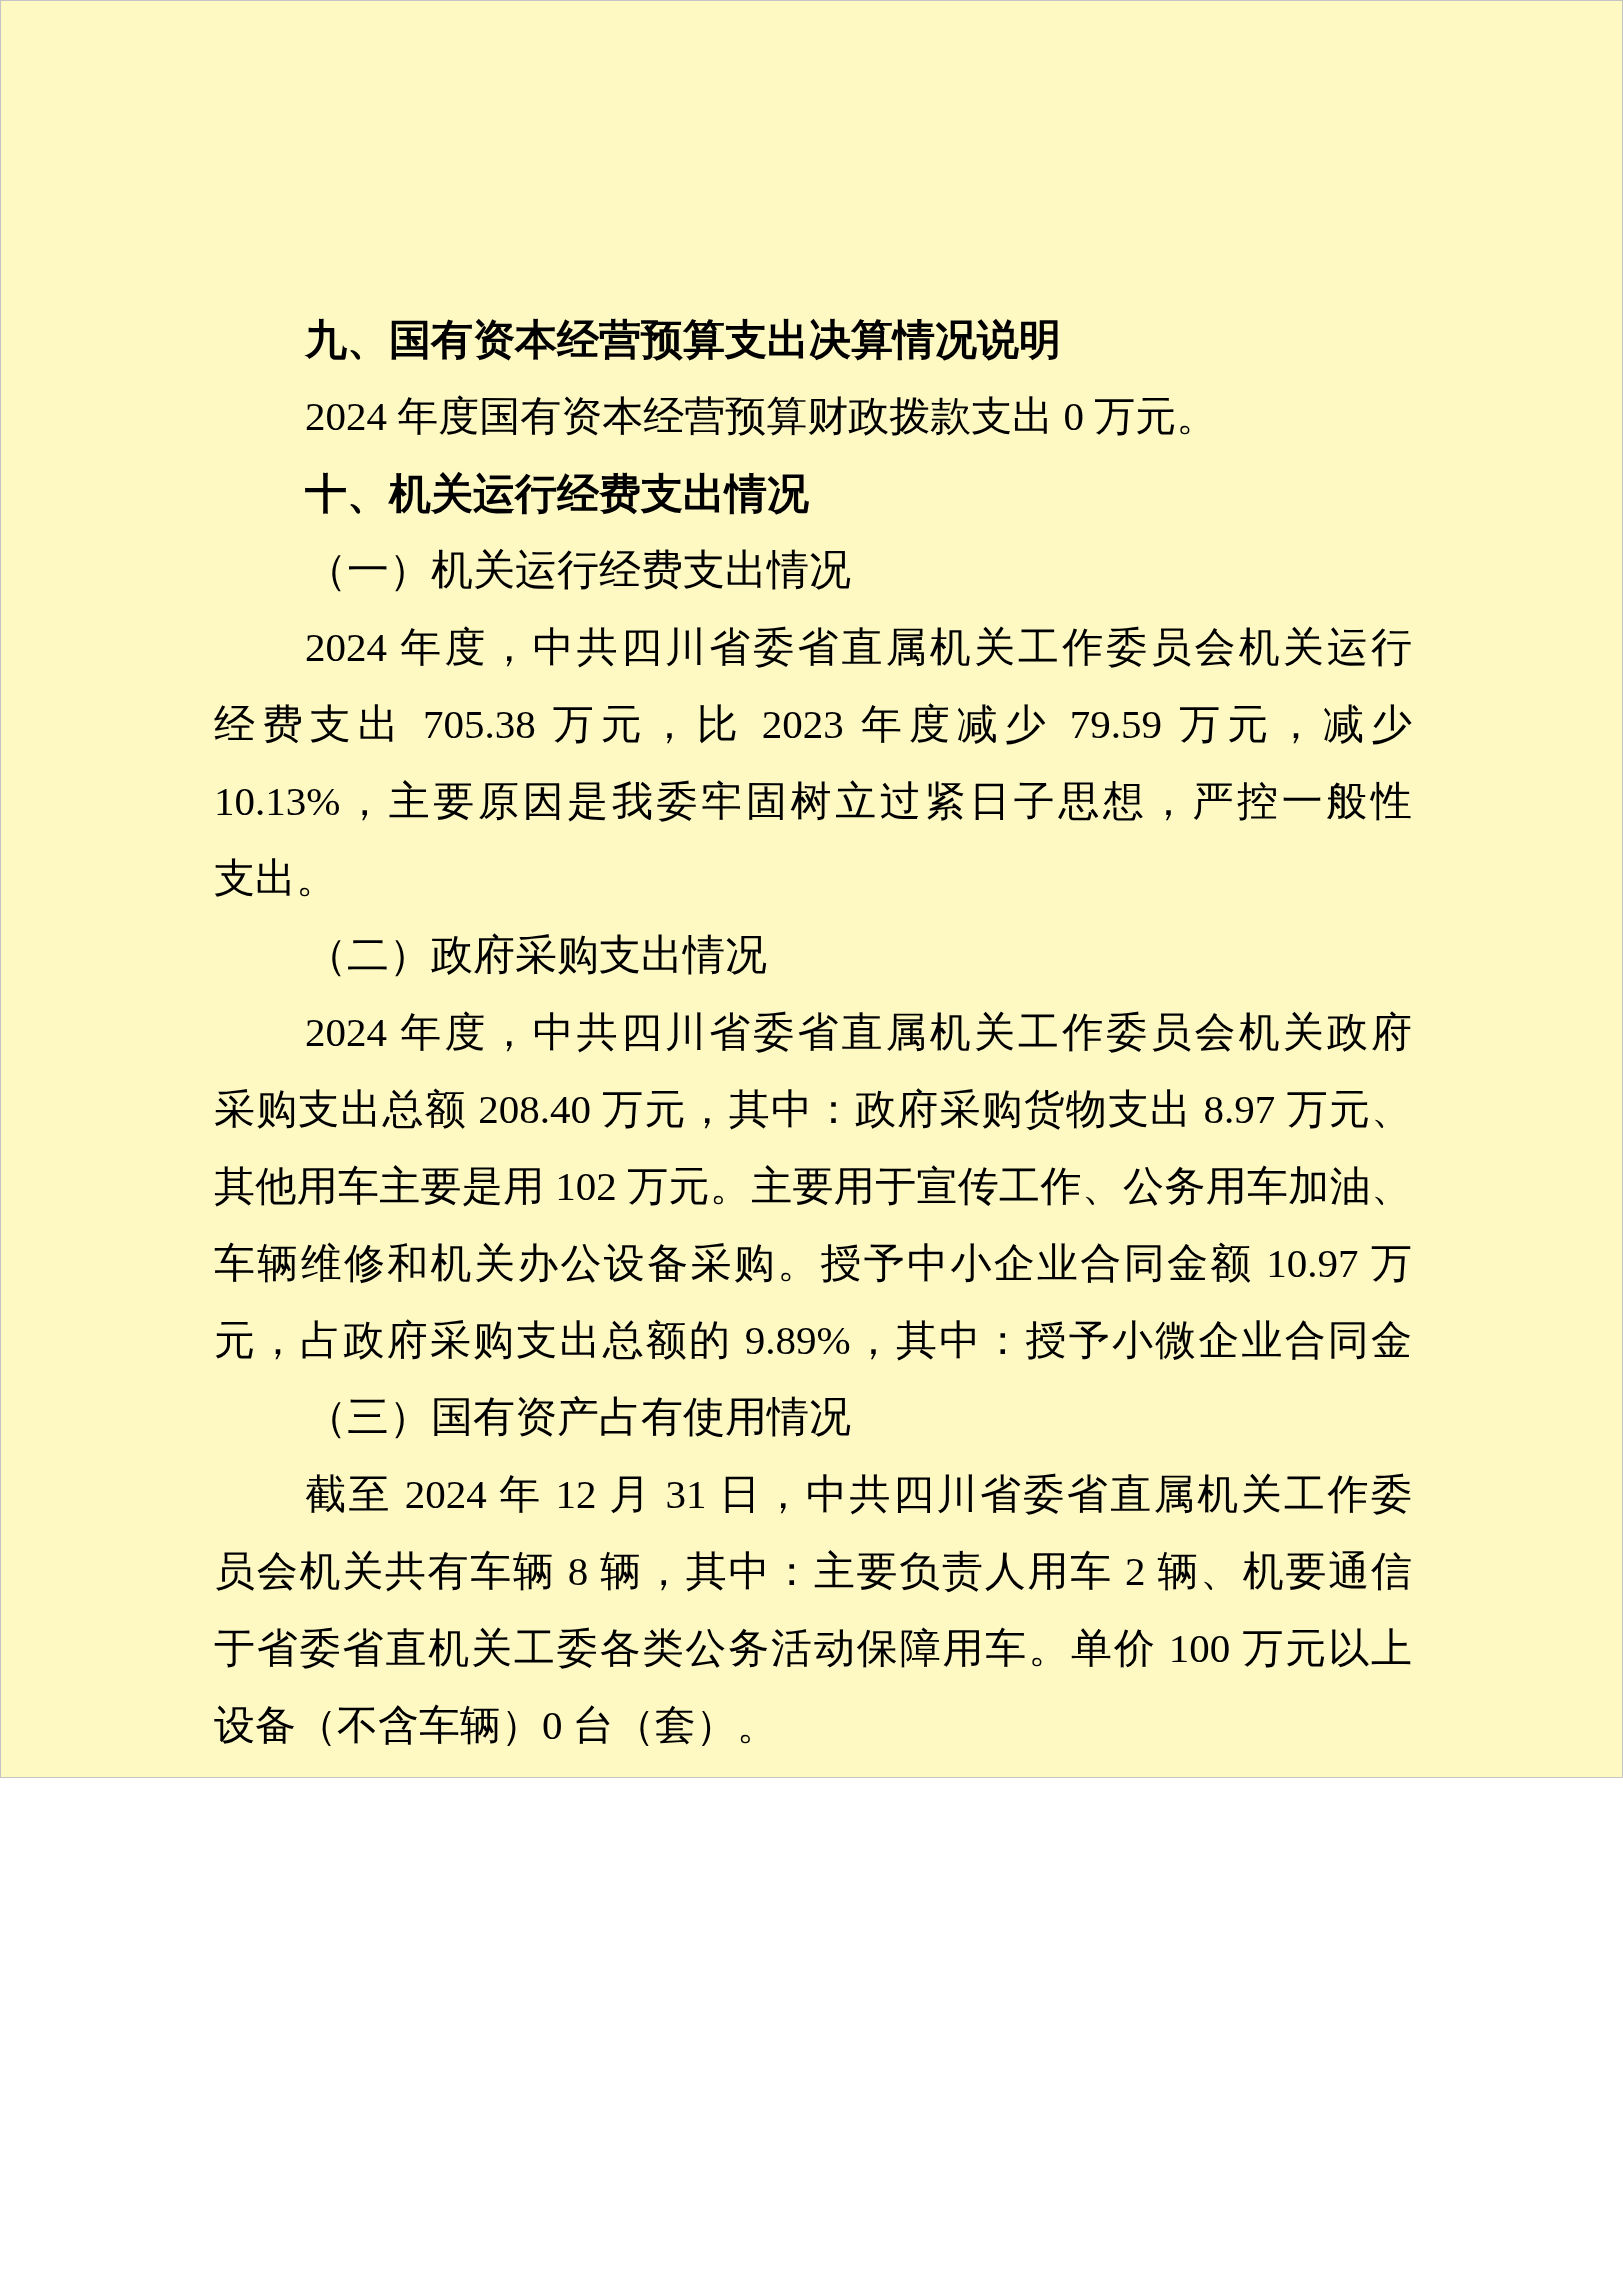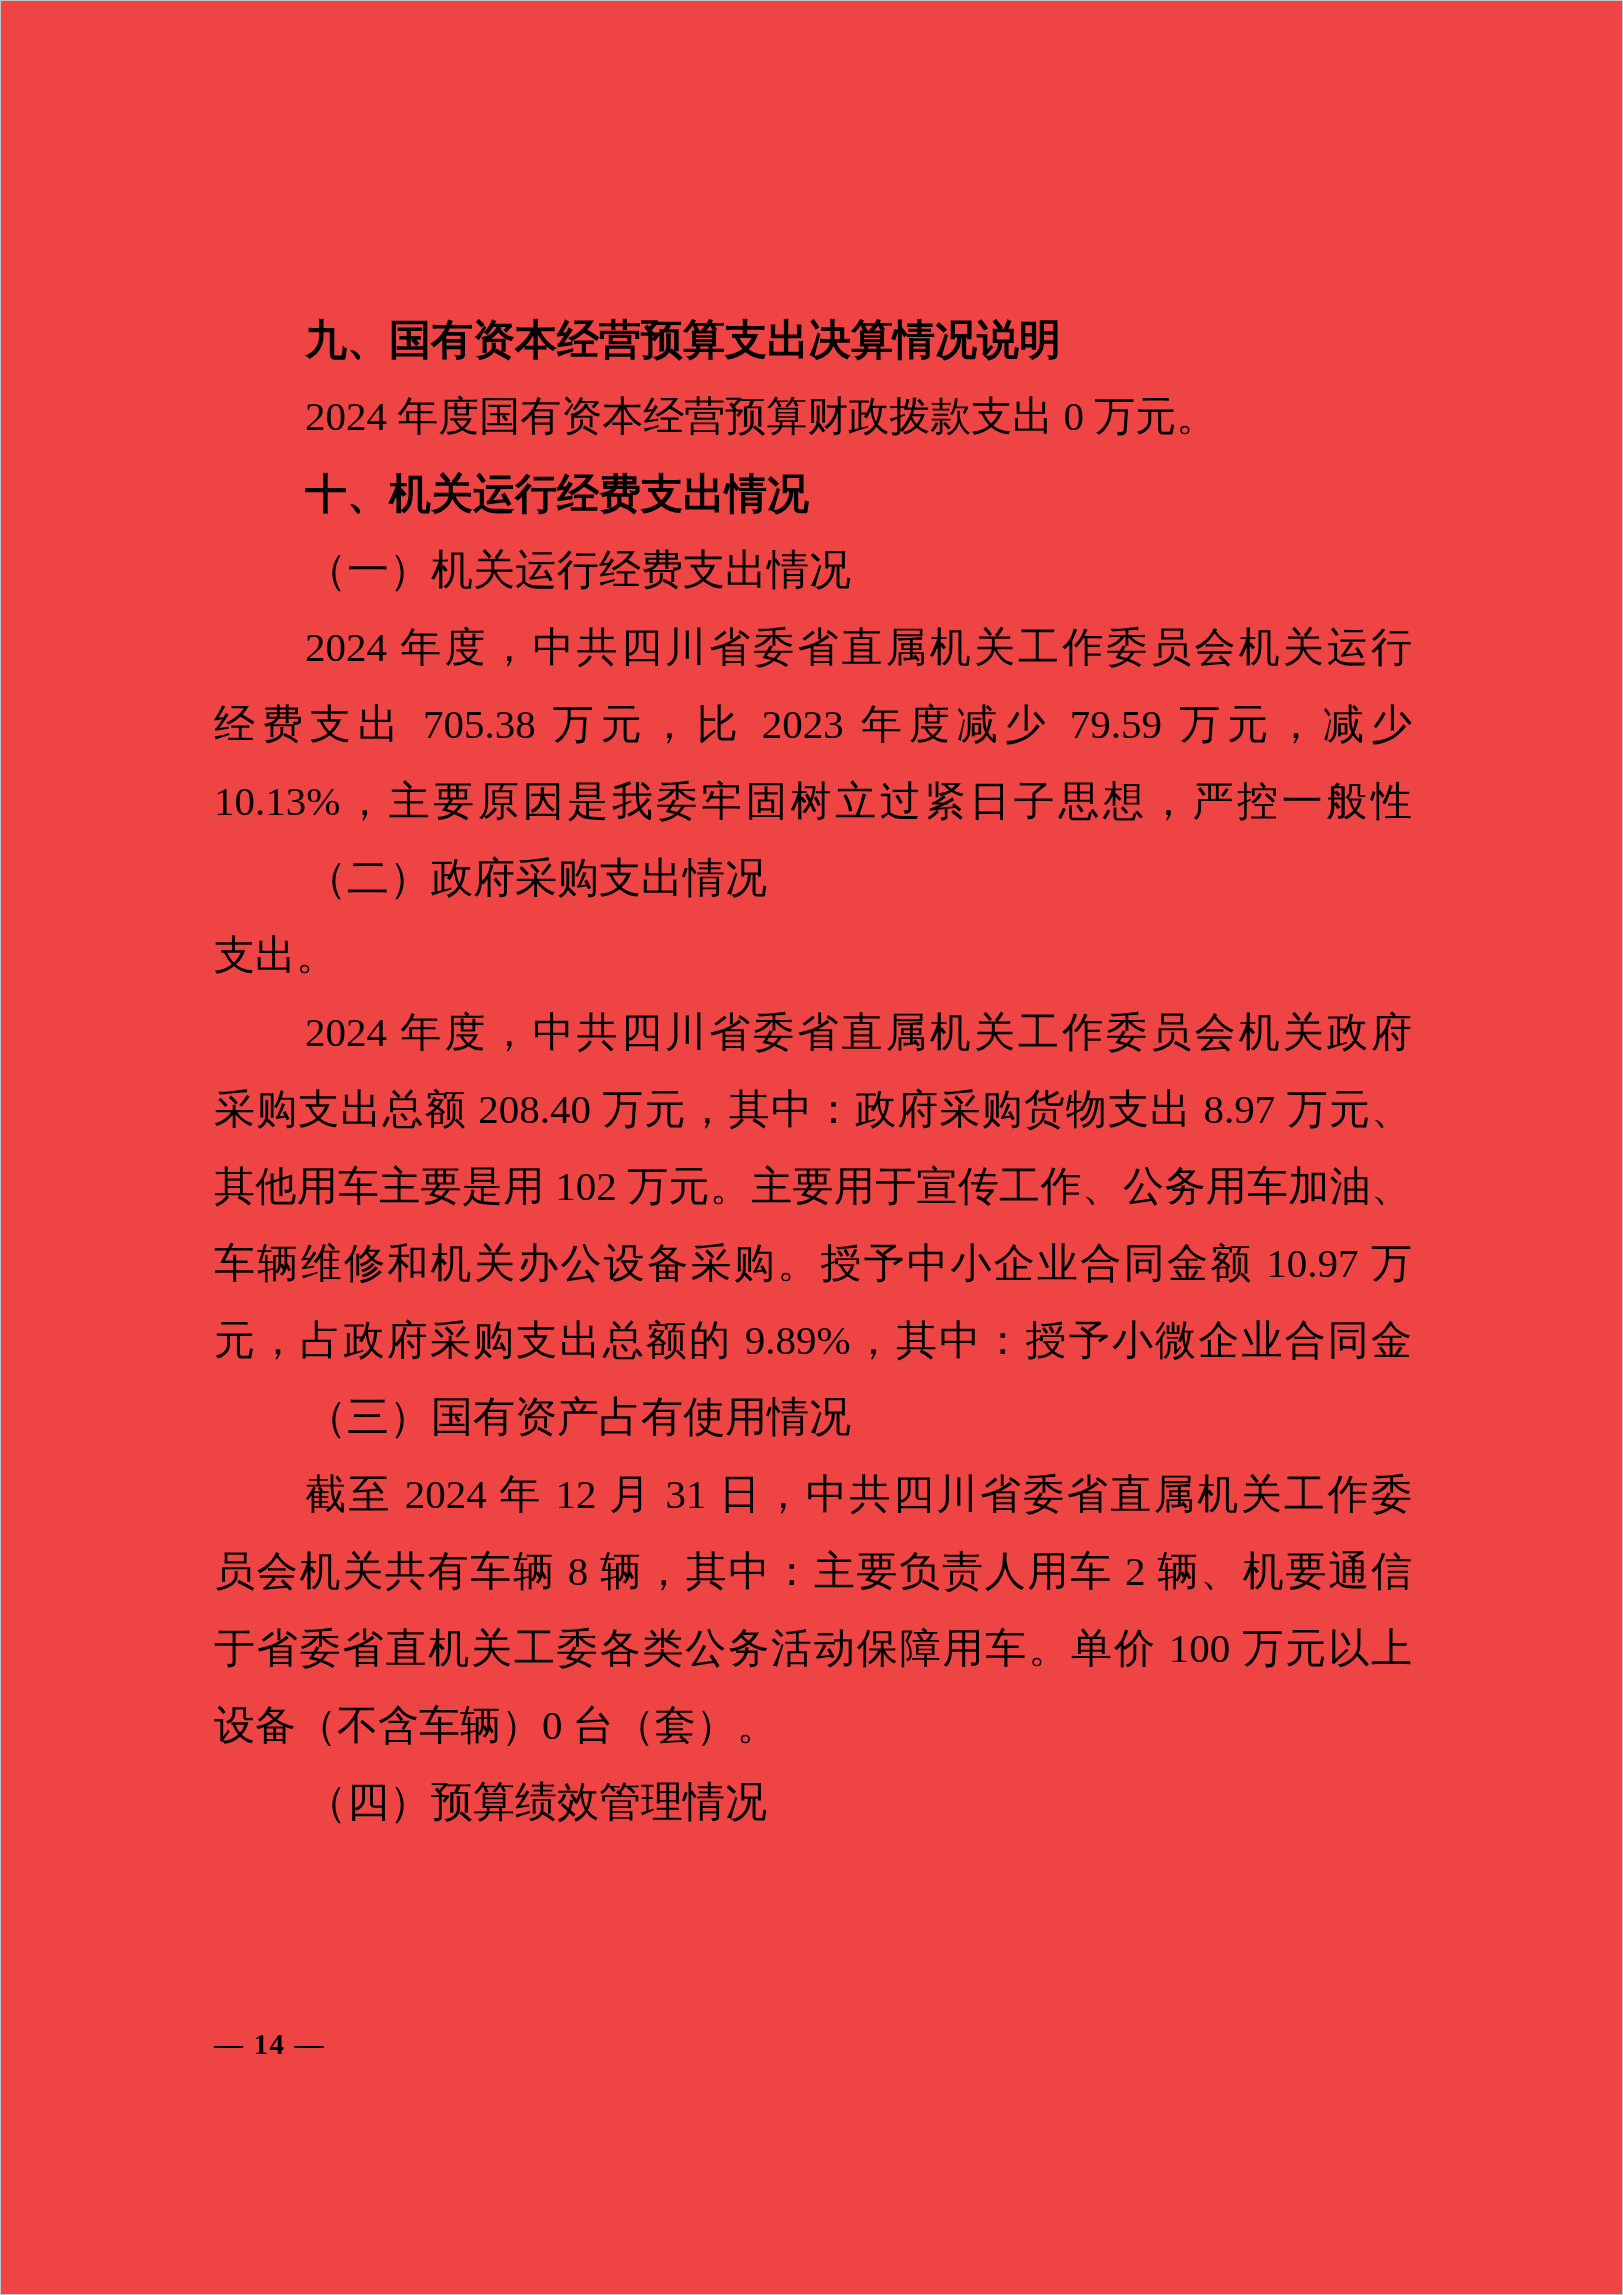--- a/index.html
+++ b/index.html
@@ -1,21 +1,21 @@
 <!DOCTYPE html>
 <html style="font-size:13px"><head>
 <meta charset="utf-8">
 <style>
   * { box-sizing: border-box; }
   html, body { margin: 0; padding: 0; background: #ffffff; }
   .page {
     position: relative;
     width: 1623px;
-    height: 2295px;
-    background: #ef4444;
+    height: 1778px;
+    background: #fef9c3;
     border: 1.6px solid #c4c4c4;
     overflow: hidden;
     color: #000000;
     font-family: "Liberation Serif", "DejaVu Serif", serif;
   }
   .content {
     position: absolute;
     left: 213px;
     top: 300px;
     width: 1198px;
@@ -63,23 +63,23 @@
     <div class="line h ind"><span>十、机关运行经费支出情况</span></div>
 
     <div class="line sub ind"><span>（一）机关运行经费支出情况</span></div>
 
     <div class="line ind just"><span class="num">2024</span><span> 年度，中共四川省委省直属机关工作委员会机关运行</span></div>
 
     <div class="line just"><span>经费支出 </span><span class="num">705.38</span><span> 万元，比 </span><span class="num">2023</span><span> 年度减少 </span><span class="num">79.59</span><span> 万元，减少</span></div>
 
     <div class="line just"><span class="num">10.13%</span><span>，主要原因是我委牢固树立过紧日子思想，严控一般性</span></div>
 
+    <div class="line"><span>支出。</span></div>
+
     <div class="line sub ind"><span>（二）政府采购支出情况</span></div>
-
-    <div class="line"><span>支出。</span></div>
 
     <div class="line ind just"><span class="num">2024</span><span> 年度，中共四川省委省直属机关工作委员会机关政府</span></div>
 
     <div class="line just"><span>采购支出总额 </span><span class="num">208.40</span><span> 万元，其中：政府采购货物支出 </span><span class="num">8.97</span><span> 万元、</span></div>
 
     <div class="line just"><span>其他用车主要是用 </span><span class="num">102</span><span> 万元。主要用于宣传工作、公务用车加油、</span></div>
 
     <div class="line just"><span>车辆维修和机关办公设备采购。授予中小企业合同金额 </span><span class="num">10.97</span><span> 万</span></div>
 
     <div class="line just"><span>元，占政府采购支出总额的 </span><span class="num">9.89%</span><span>，其中：授予小微企业合同金</span></div>

